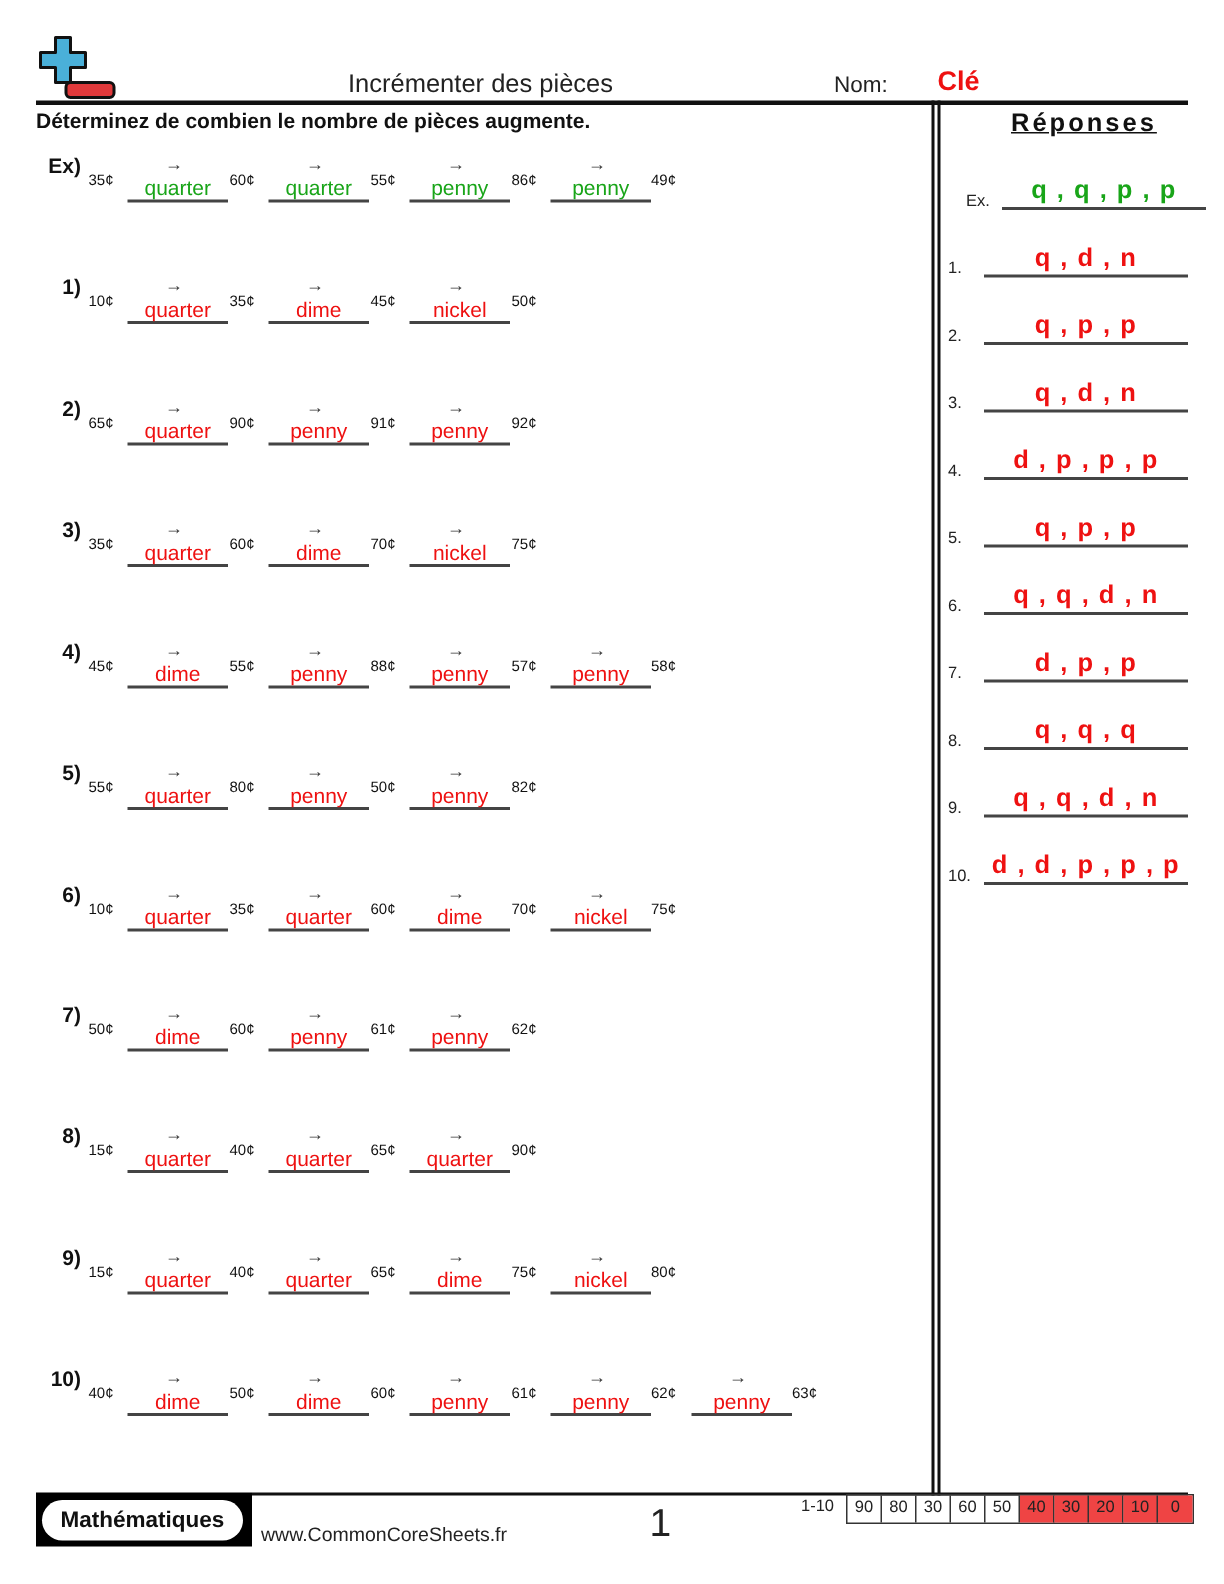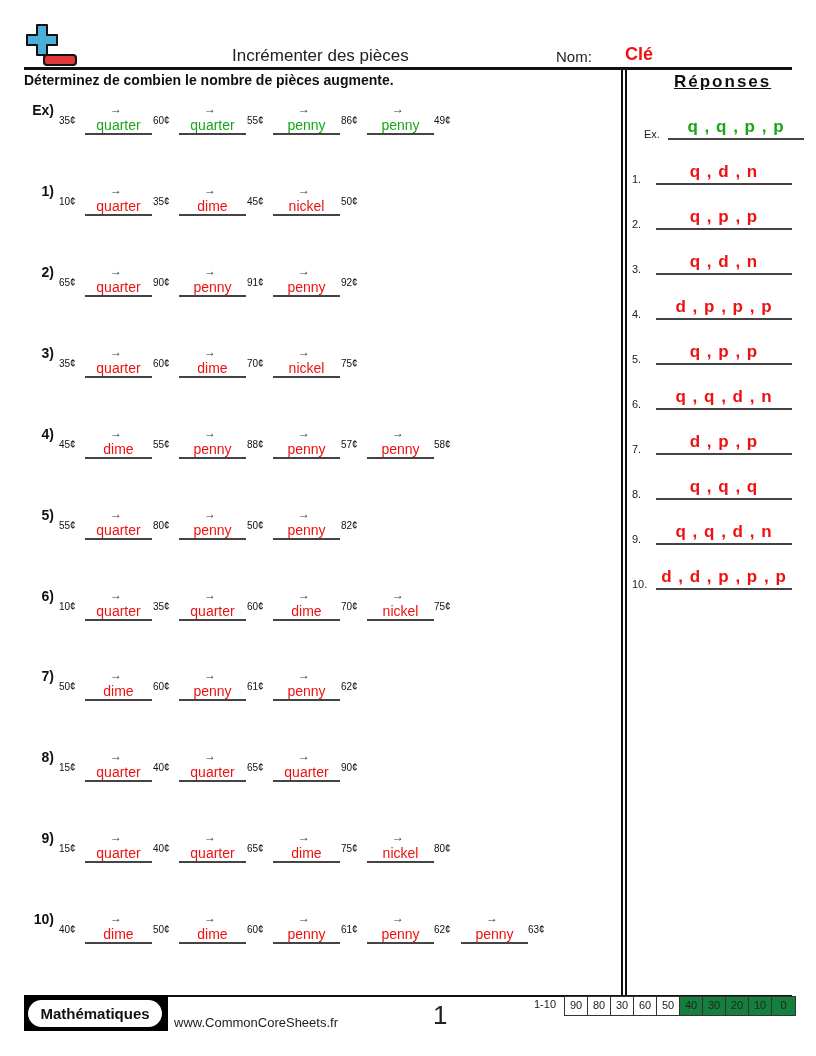--- a/index.html
+++ b/index.html
@@ -33,21 +33,21 @@
 
   .footer-rule { position: absolute; left: 168px; top: 995px; width: 624px; height: 2px; background: #111; }
   .brand-box { position: absolute; left: 24px; top: 995px; width: 144px; height: 36px; background: #000; }
   .brand-pill { position: absolute; left: 28px; top: 1000px; width: 134px; height: 27px; background: #fff; border-radius: 14px; font-size: 15px; font-weight: bold; text-align: center; line-height: 27px; }
   .site { position: absolute; left: 174px; top: 1015px; font-size: 13px; color: #222; }
   .page-num { position: absolute; left: 433px; top: 1000px; font-size: 26px; color: #222; }
   .score-label { position: absolute; left: 534px; top: 998px; font-size: 11px; color: #222; }
   .scores { position: absolute; left: 564px; top: 996px; display: flex; border: 1px solid #333; }
   .score-cell { width: 23px; height: 18px; font-size: 11px; text-align: center; line-height: 17px; border-right: 1px solid #333; color: #222; }
   .score-cell:last-child { border-right: none; }
-  .score-cell.blue { background: #15803d; }
+  .score-cell.blue { background: #ef4444; }
 </style>
 </head>
 <body>
 
 <svg class="logo" viewBox="0 0 56 42">
   <path d="M13 1 h10 v10 h10 v10 h-10 v10 h-10 v-10 h-10 v-10 h10 z" fill="#4ab0d9" stroke="#111" stroke-width="2" stroke-linejoin="round"></path>
   <rect x="20" y="31" width="32" height="10" rx="3" fill="#e0393b" stroke="#111" stroke-width="2"></rect>
 </svg>
 <div class="header-title">Incrémenter des pièces</div>
 <div class="name-label">Nom:</div>

